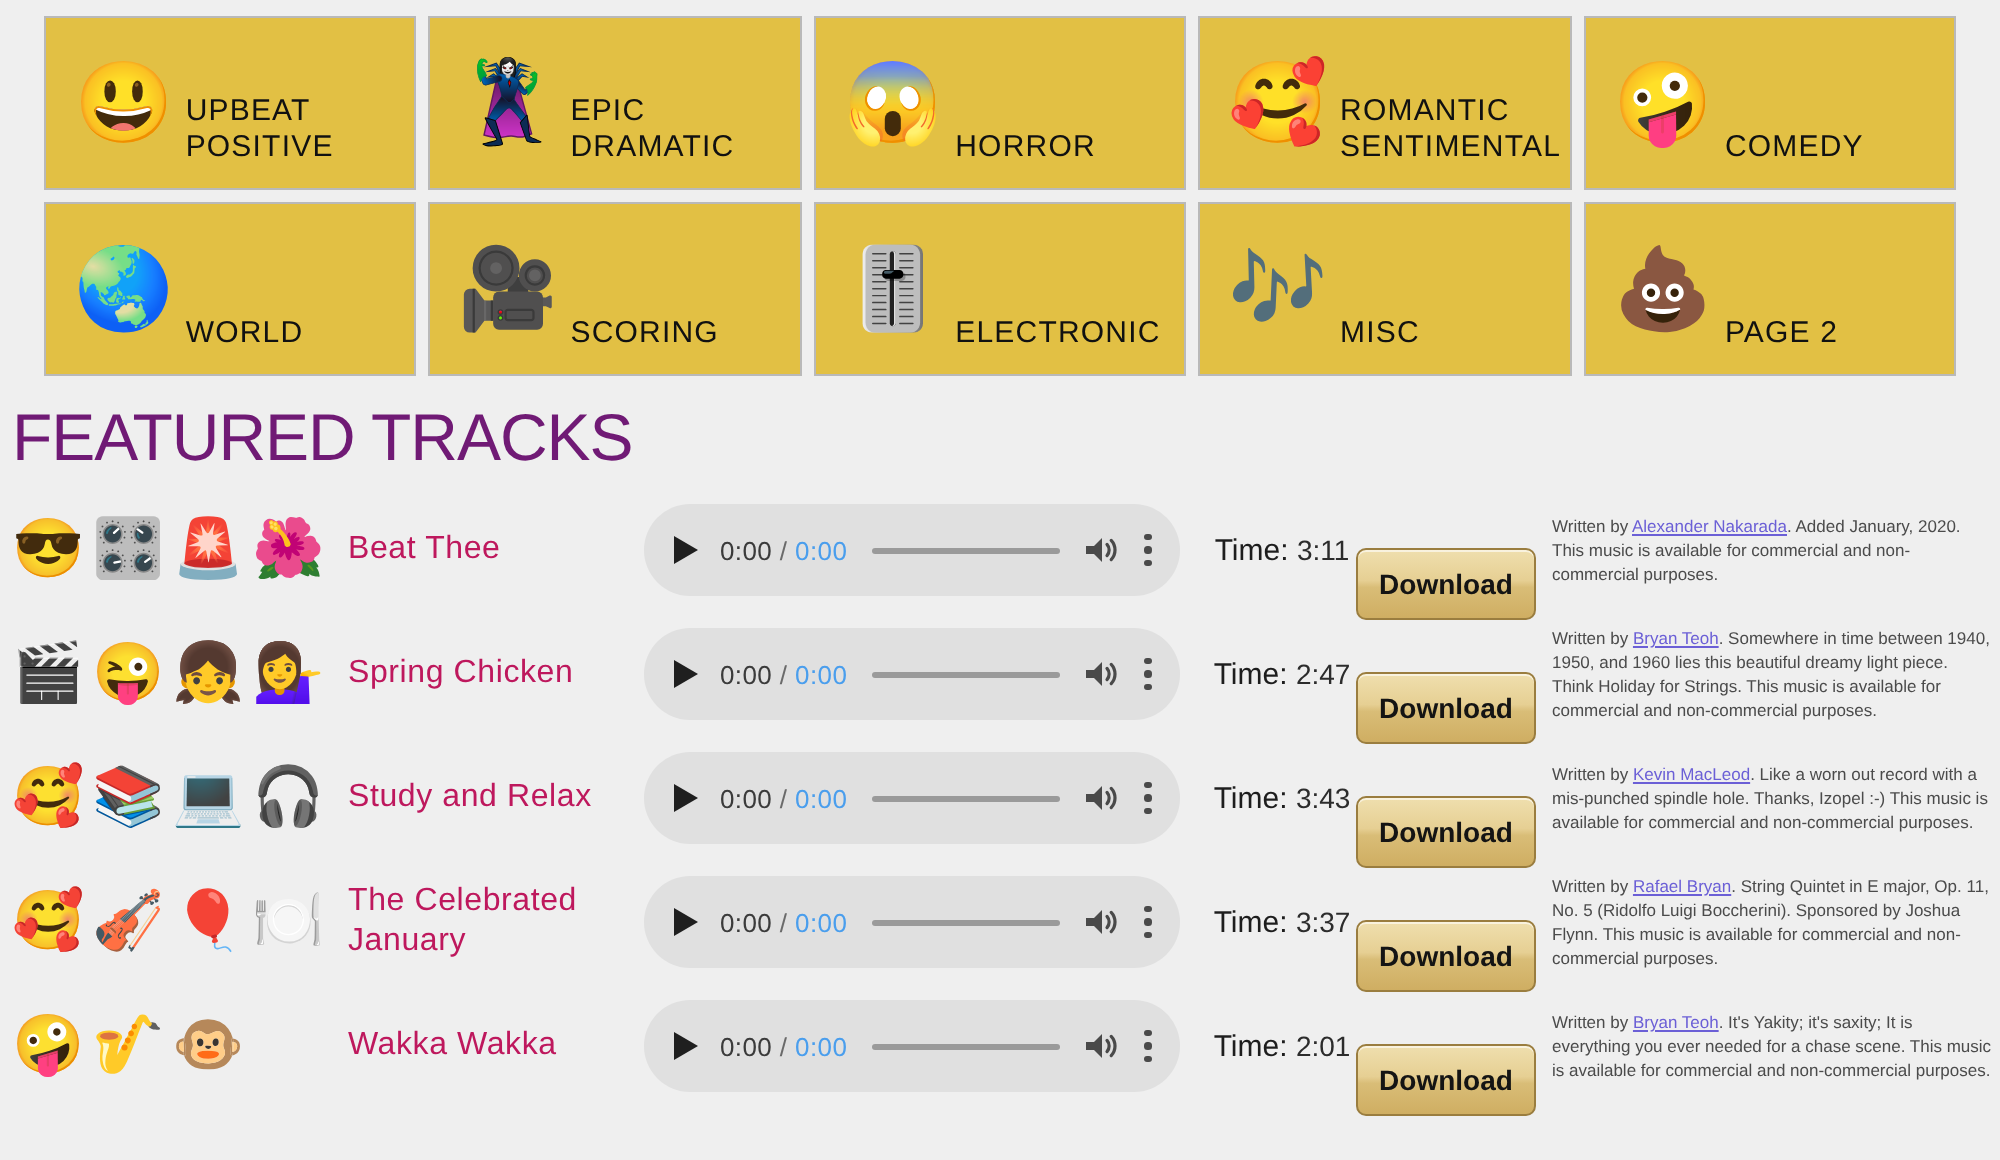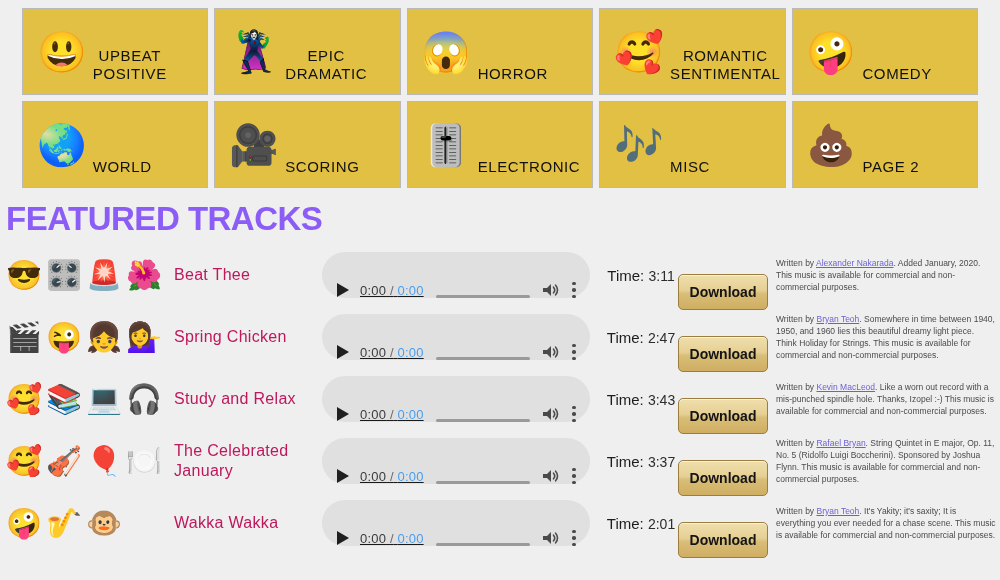--- a/index.html
+++ b/index.html
@@ -44,34 +44,34 @@
     font-size: 40px;
     line-height: 1;
     flex: 0 0 auto;
     filter: saturate(1.05);
   }
   .cat-label {
     font-size: 15px;
     letter-spacing: 0.6px;
     line-height: 1.25;
     color: #111;
-    text-align: center;
+    text-align: left;
     white-space: pre-line;
     align-self: flex-end;
     padding-bottom: 10px;
     font-family: "Liberation Sans", sans-serif;
   }
 
   
   #featured-heading {
     font-size: 33px;
     letter-spacing: -0.5px;
-    font-weight: 700;
+    font-weight: 400;
     margin: 12px 0 6px 6px;
-    color: #8b5cf6;
+    color: #701a75;
     font-family: "Liberation Sans", sans-serif;
   }
 
   #tracks-list {
     display: flex;
     flex-direction: column;
   }
   .track-row {
     display: flex;
     align-items: center;
@@ -101,26 +101,25 @@
   }
 
   
   .audio-player {
     flex: 0 0 268px;
     width: 268px;
     height: 46px;
     background: #e0e0e0;
     border-radius: 23px;
     display: flex;
-    align-items: flex-end;
+    align-items: center;
     padding: 0 14px;
     box-sizing: border-box;
     gap: 10px;
     cursor: default;
-    text-decoration: underline;
   }
   .ap-play {
     width: 14px; height: 16px;
     flex: 0 0 14px;
     cursor: pointer;
     display: flex; align-items: center;
   }
   .ap-time {
     font-size: 13px;
     color: #3b3b3b;

